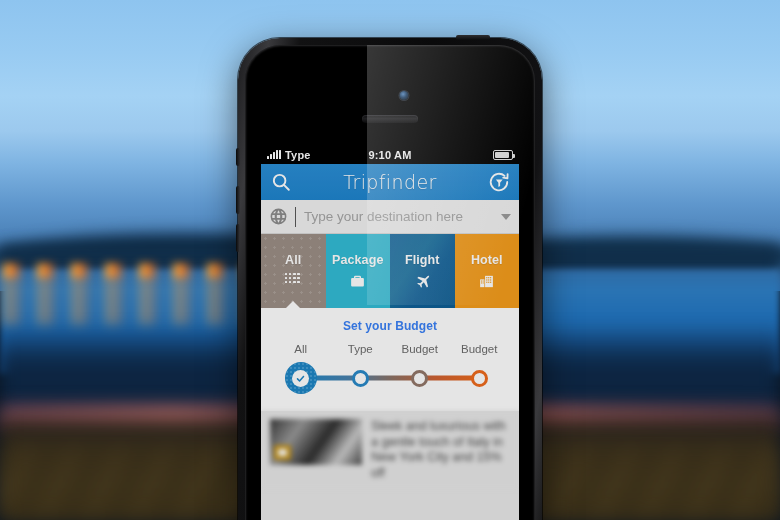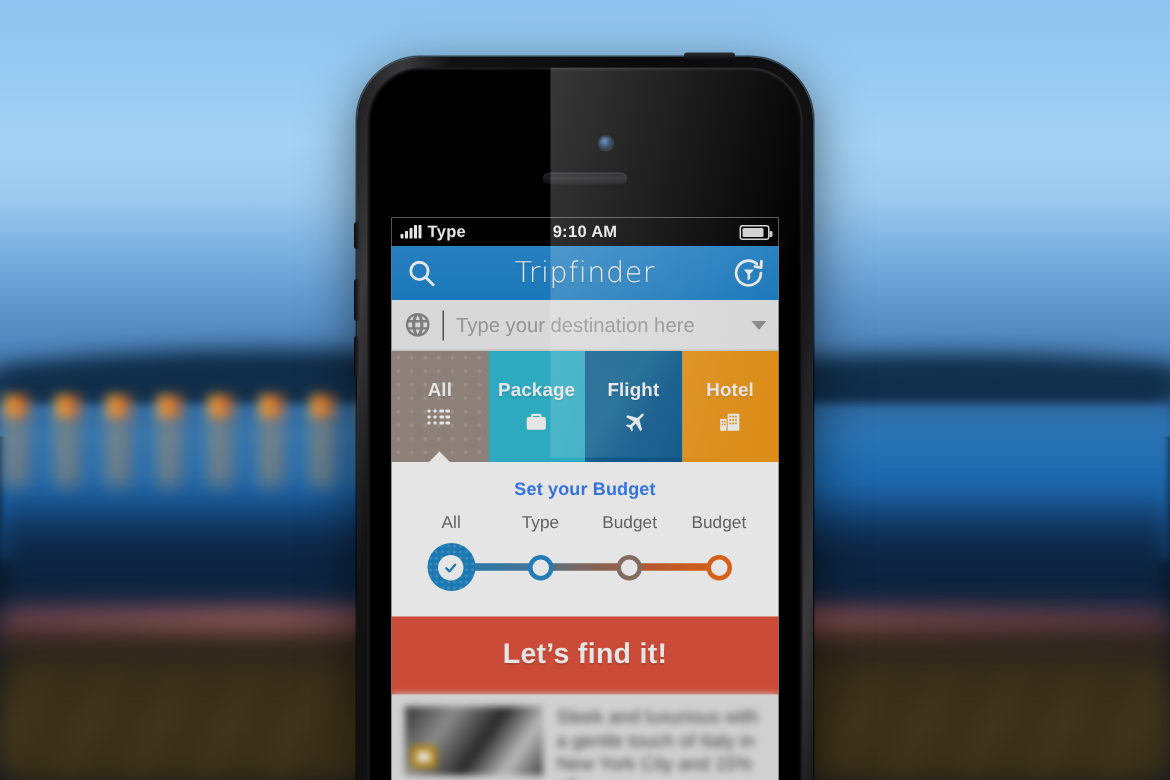--- a/index.html
+++ b/index.html
@@ -411,21 +411,20 @@
             <div class="stop">
               <span class="knob k2"></span>
             </div>
             <div class="stop">
               <span class="knob k3"></span>
             </div>
           </div>
         </div>
       </div>
 
-      <div class="cta">Let’s find it!</div>
 
       <div class="listarea">
         <div class="listitem">
           <div class="thumb">
             <span class="thumb-badge"></span>
           </div>
           <div class="listtext">Sleek and luxurious with a gentle touch of Italy in New York City and 15% off</div>
         </div>
       </div>
 

